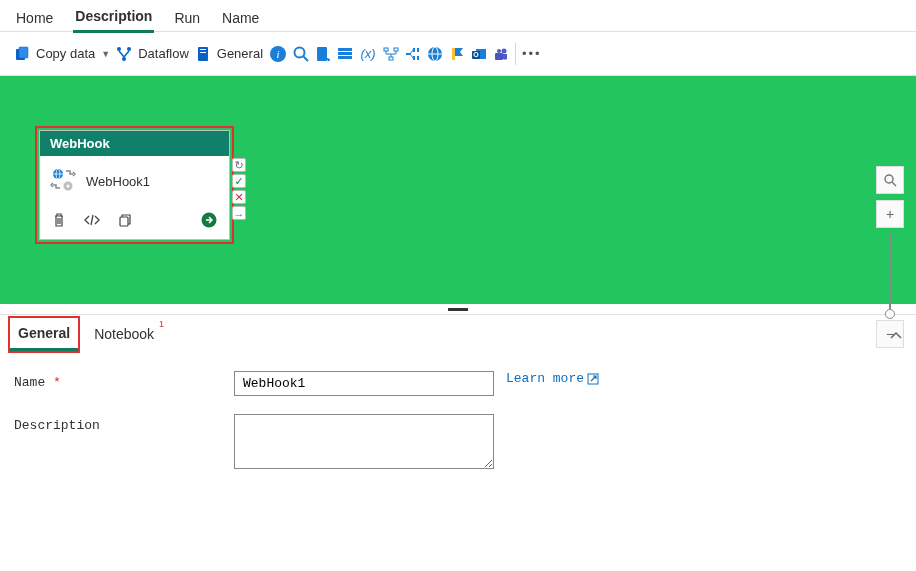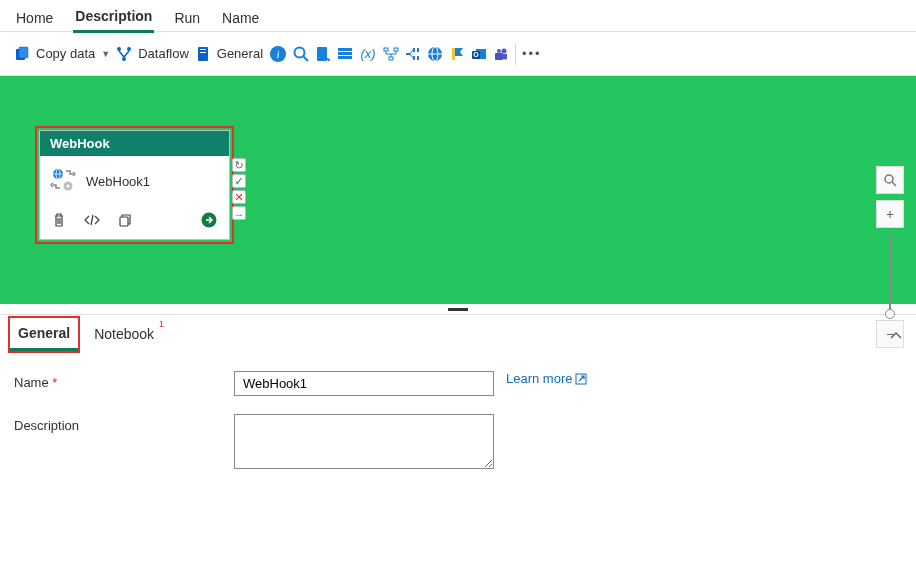--- a/index.html
+++ b/index.html
@@ -209,20 +209,21 @@
       top: 12px;
       cursor: pointer;
       color: #666;
     }
     
     .form {
       padding: 18px 14px;
       display: flex;
       flex-direction: column;
       gap: 18px;
+      font-family: Liberation Mono, monospace;
     }
     .form-row {
       display: flex;
       align-items: flex-start;
     }
     .form-label {
       width: 220px;
       padding-top: 4px;
       font-size: 13px;
     }

